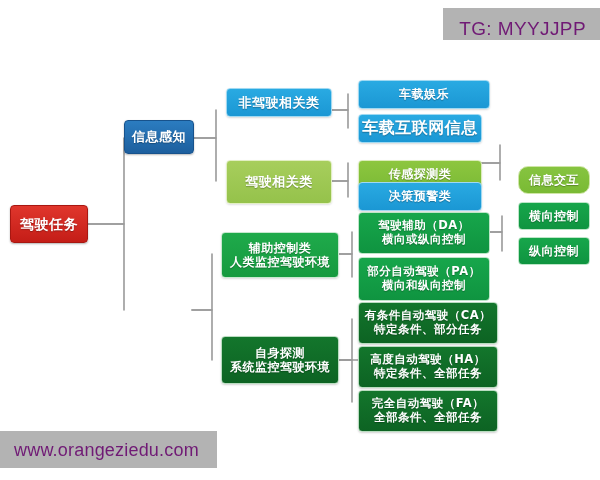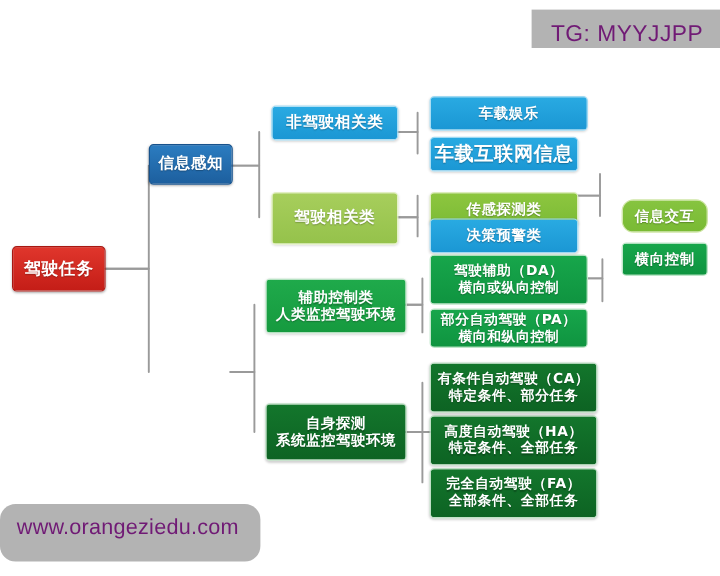--- a/index.html
+++ b/index.html
@@ -103,24 +103,23 @@
     top: 8px;
     height: 32px;
     padding: 0 14px 0 16px;
     font-size: 19px;
     letter-spacing: 0.4px;
   }
   #wm-bottom {
     left: 0;
     bottom: 12px;
     height: 30px;
-    padding: 0 18px 18px 14px;
+    padding: 0 18px 7px 14px;
     font-size: 18px;
     letter-spacing: 0.2px;
-    border-radius: 13px;
   }
 </style>
 </head>
 <body>
 
 <div id="canvas">
 
   <svg id="edges" viewBox="0 0 600 480" preserveAspectRatio="none">
     <g fill="none" stroke="#9a9a9a" stroke-width="1.6" stroke-linecap="round" stroke-linejoin="round">
 
@@ -196,21 +195,21 @@
 
   <div class="node t-blue" style="left:358px; top:182px; width:124px; height:29px; font-size:12px;">
     <span class="ln">决策预警类</span>
   </div>
 
   <div class="node t-emerald" style="left:358px; top:212px; width:132px; height:42px; font-size:11.5px;">
     <span class="ln">驾驶辅助（DA）</span>
     <span class="ln">横向或纵向控制</span>
   </div>
 
-  <div class="node t-emerald" style="left:358px; top:257px; width:132px; height:33px; font-size:11.5px;">
+  <div class="node t-emerald" style="left:358px; top:257px; width:132px; height:44px; font-size:11.5px;">
     <span class="ln">部分自动驾驶（PA）</span>
     <span class="ln">横向和纵向控制</span>
   </div>
 
   <div class="node t-darkgreen" style="left:358px; top:346px; width:140px; height:42px; font-size:11.5px;">
     <span class="ln">高度自动驾驶（HA）</span>
     <span class="ln">特定条件、全部任务</span>
   </div>
 
   <div class="node t-darkgreen" style="left:358px; top:302px; width:140px; height:42px; font-size:11.5px;">
@@ -225,20 +224,23 @@
 
 
   <div class="node t-springgreen" style="left:518px; top:166px; width:72px; height:28px; font-size:12px;border-radius:10px;">
     <span class="ln">信息交互</span>
   </div>
 
   <div class="node t-emerald" style="left:518px; top:202px; width:72px; height:28px; font-size:12px;">
     <span class="ln">横向控制</span>
   </div>
 
+  <div class="node t-emerald" style="left:518px; top:237px; width:72px; height:28px; font-size:12px;">
+    <span class="ln">纵向控制</span>
+  </div>
 
   <div id="wm-top" class="watermark">
     <span>TG: MYYJJPP</span>
   </div>
 
   <div id="wm-bottom" class="watermark">
     <span>www.orangeziedu.com</span>
   </div>
 
 </div>

